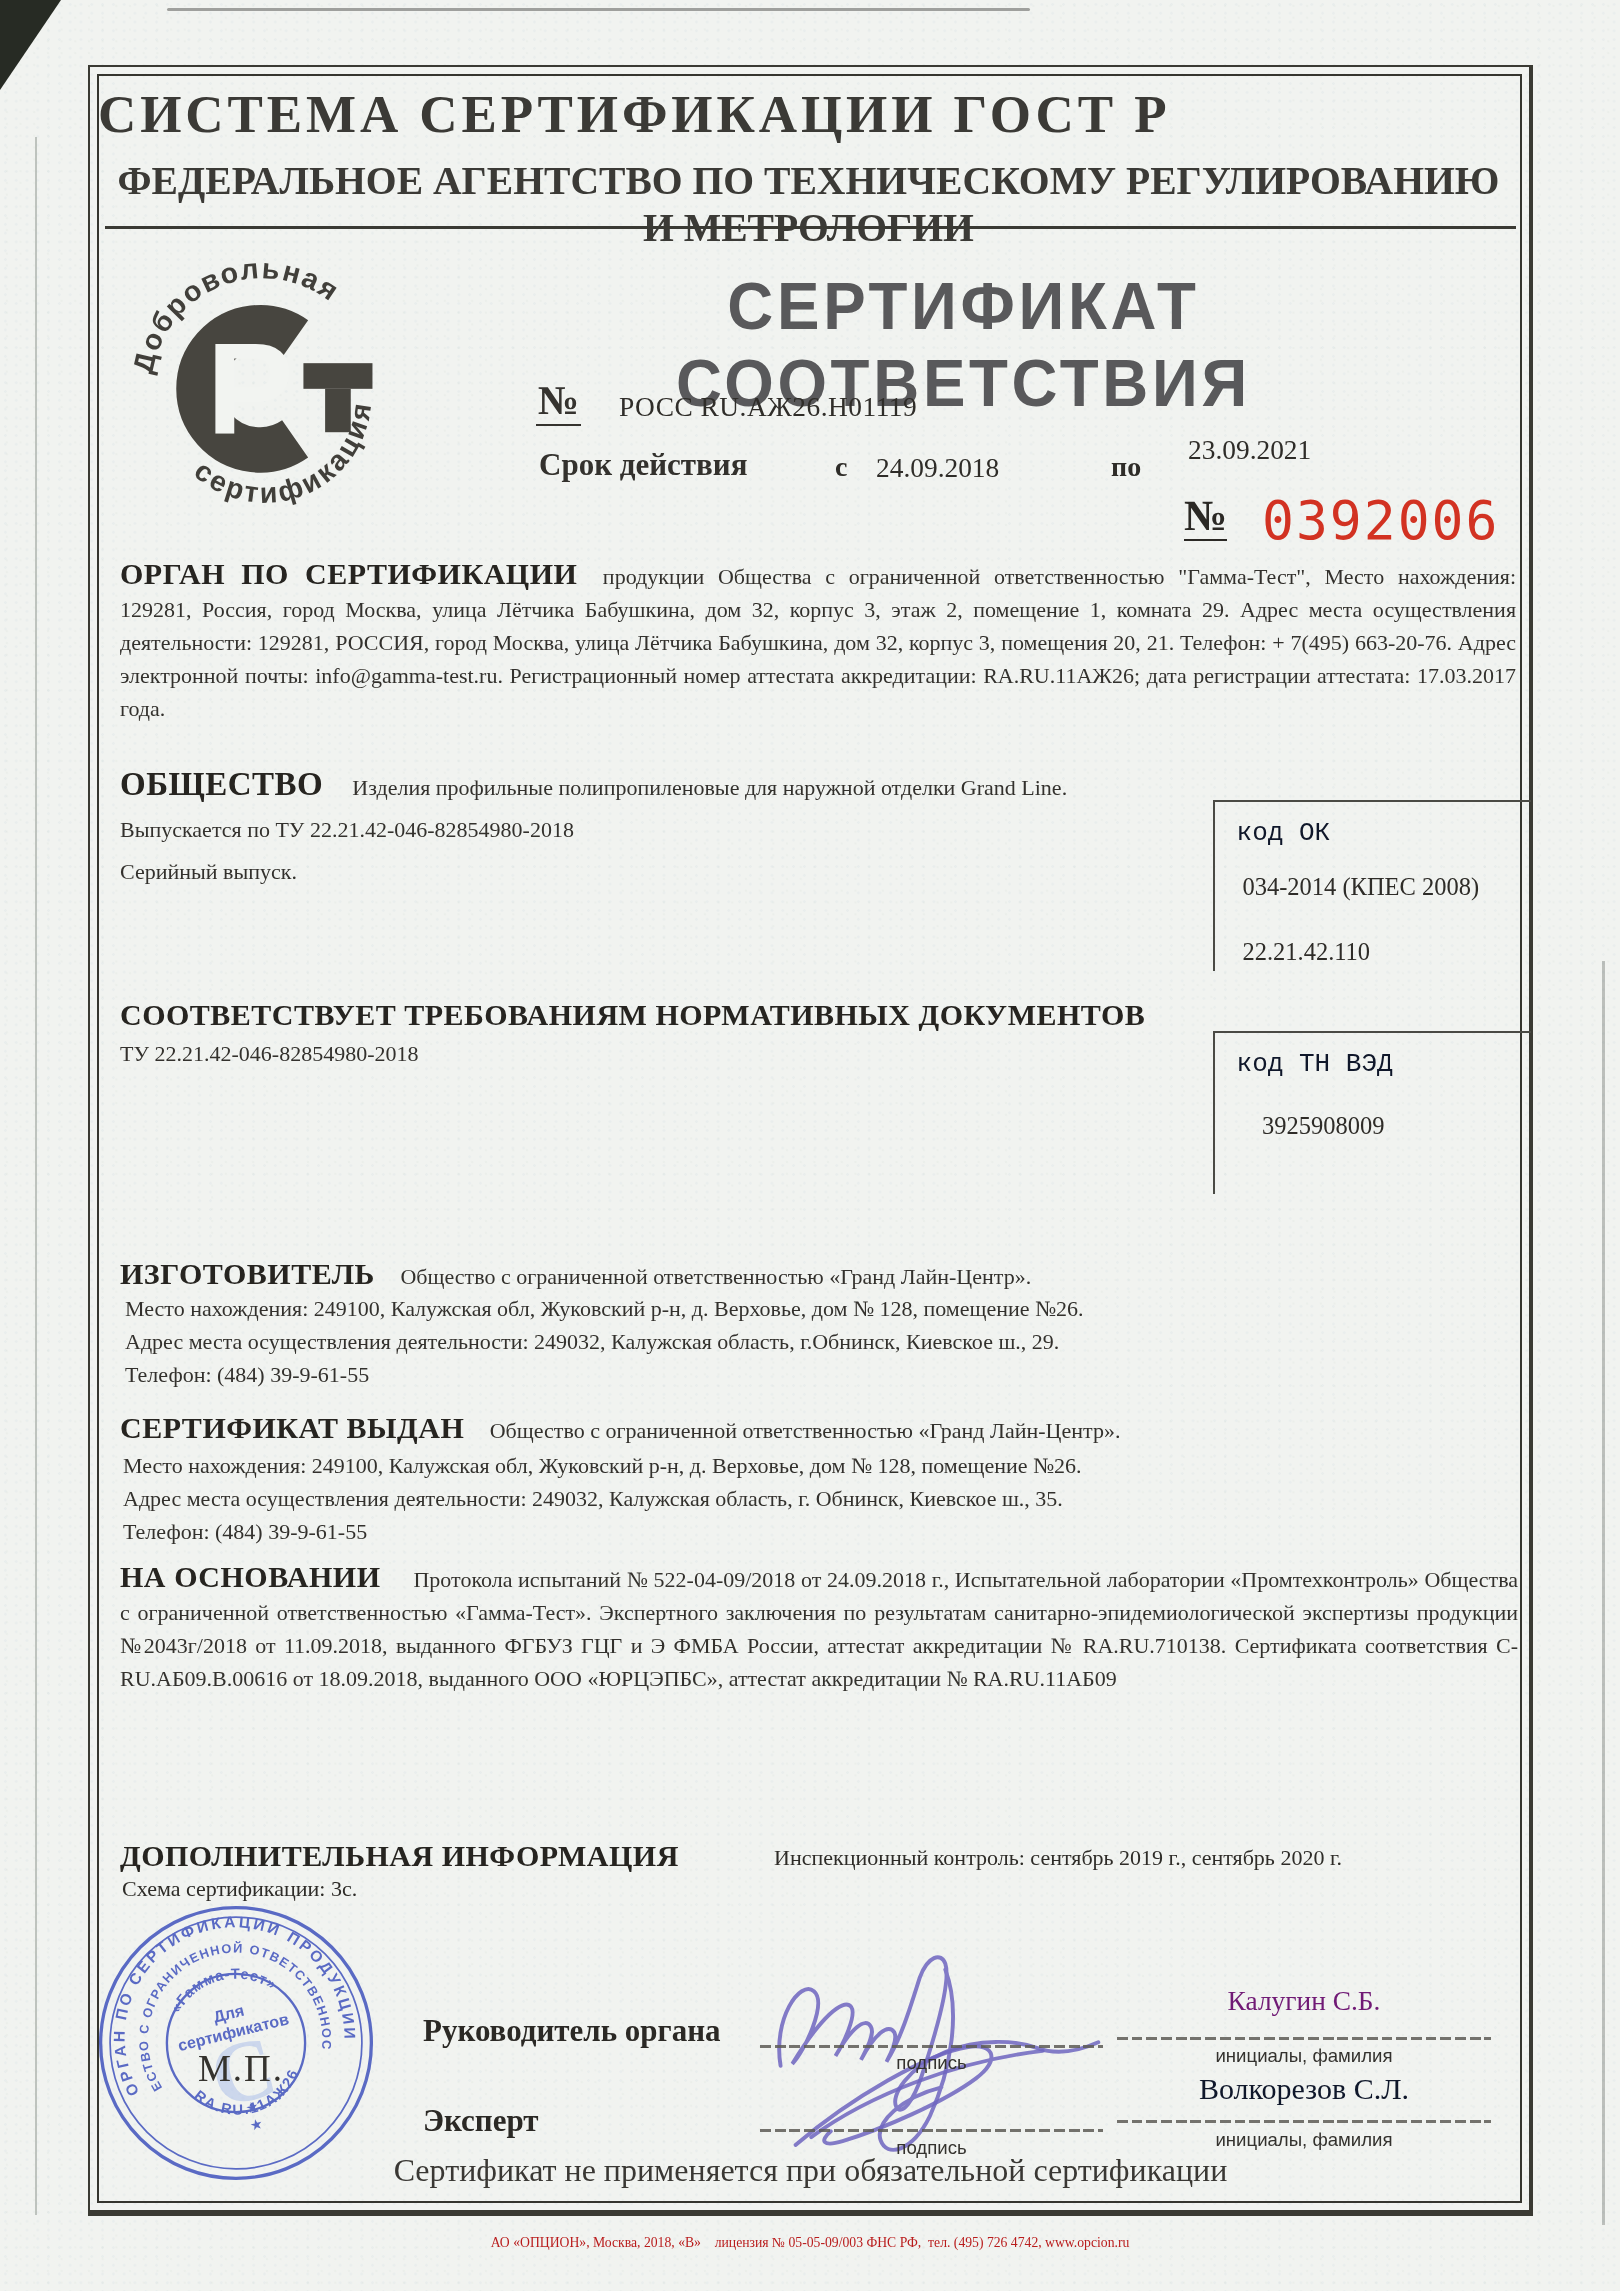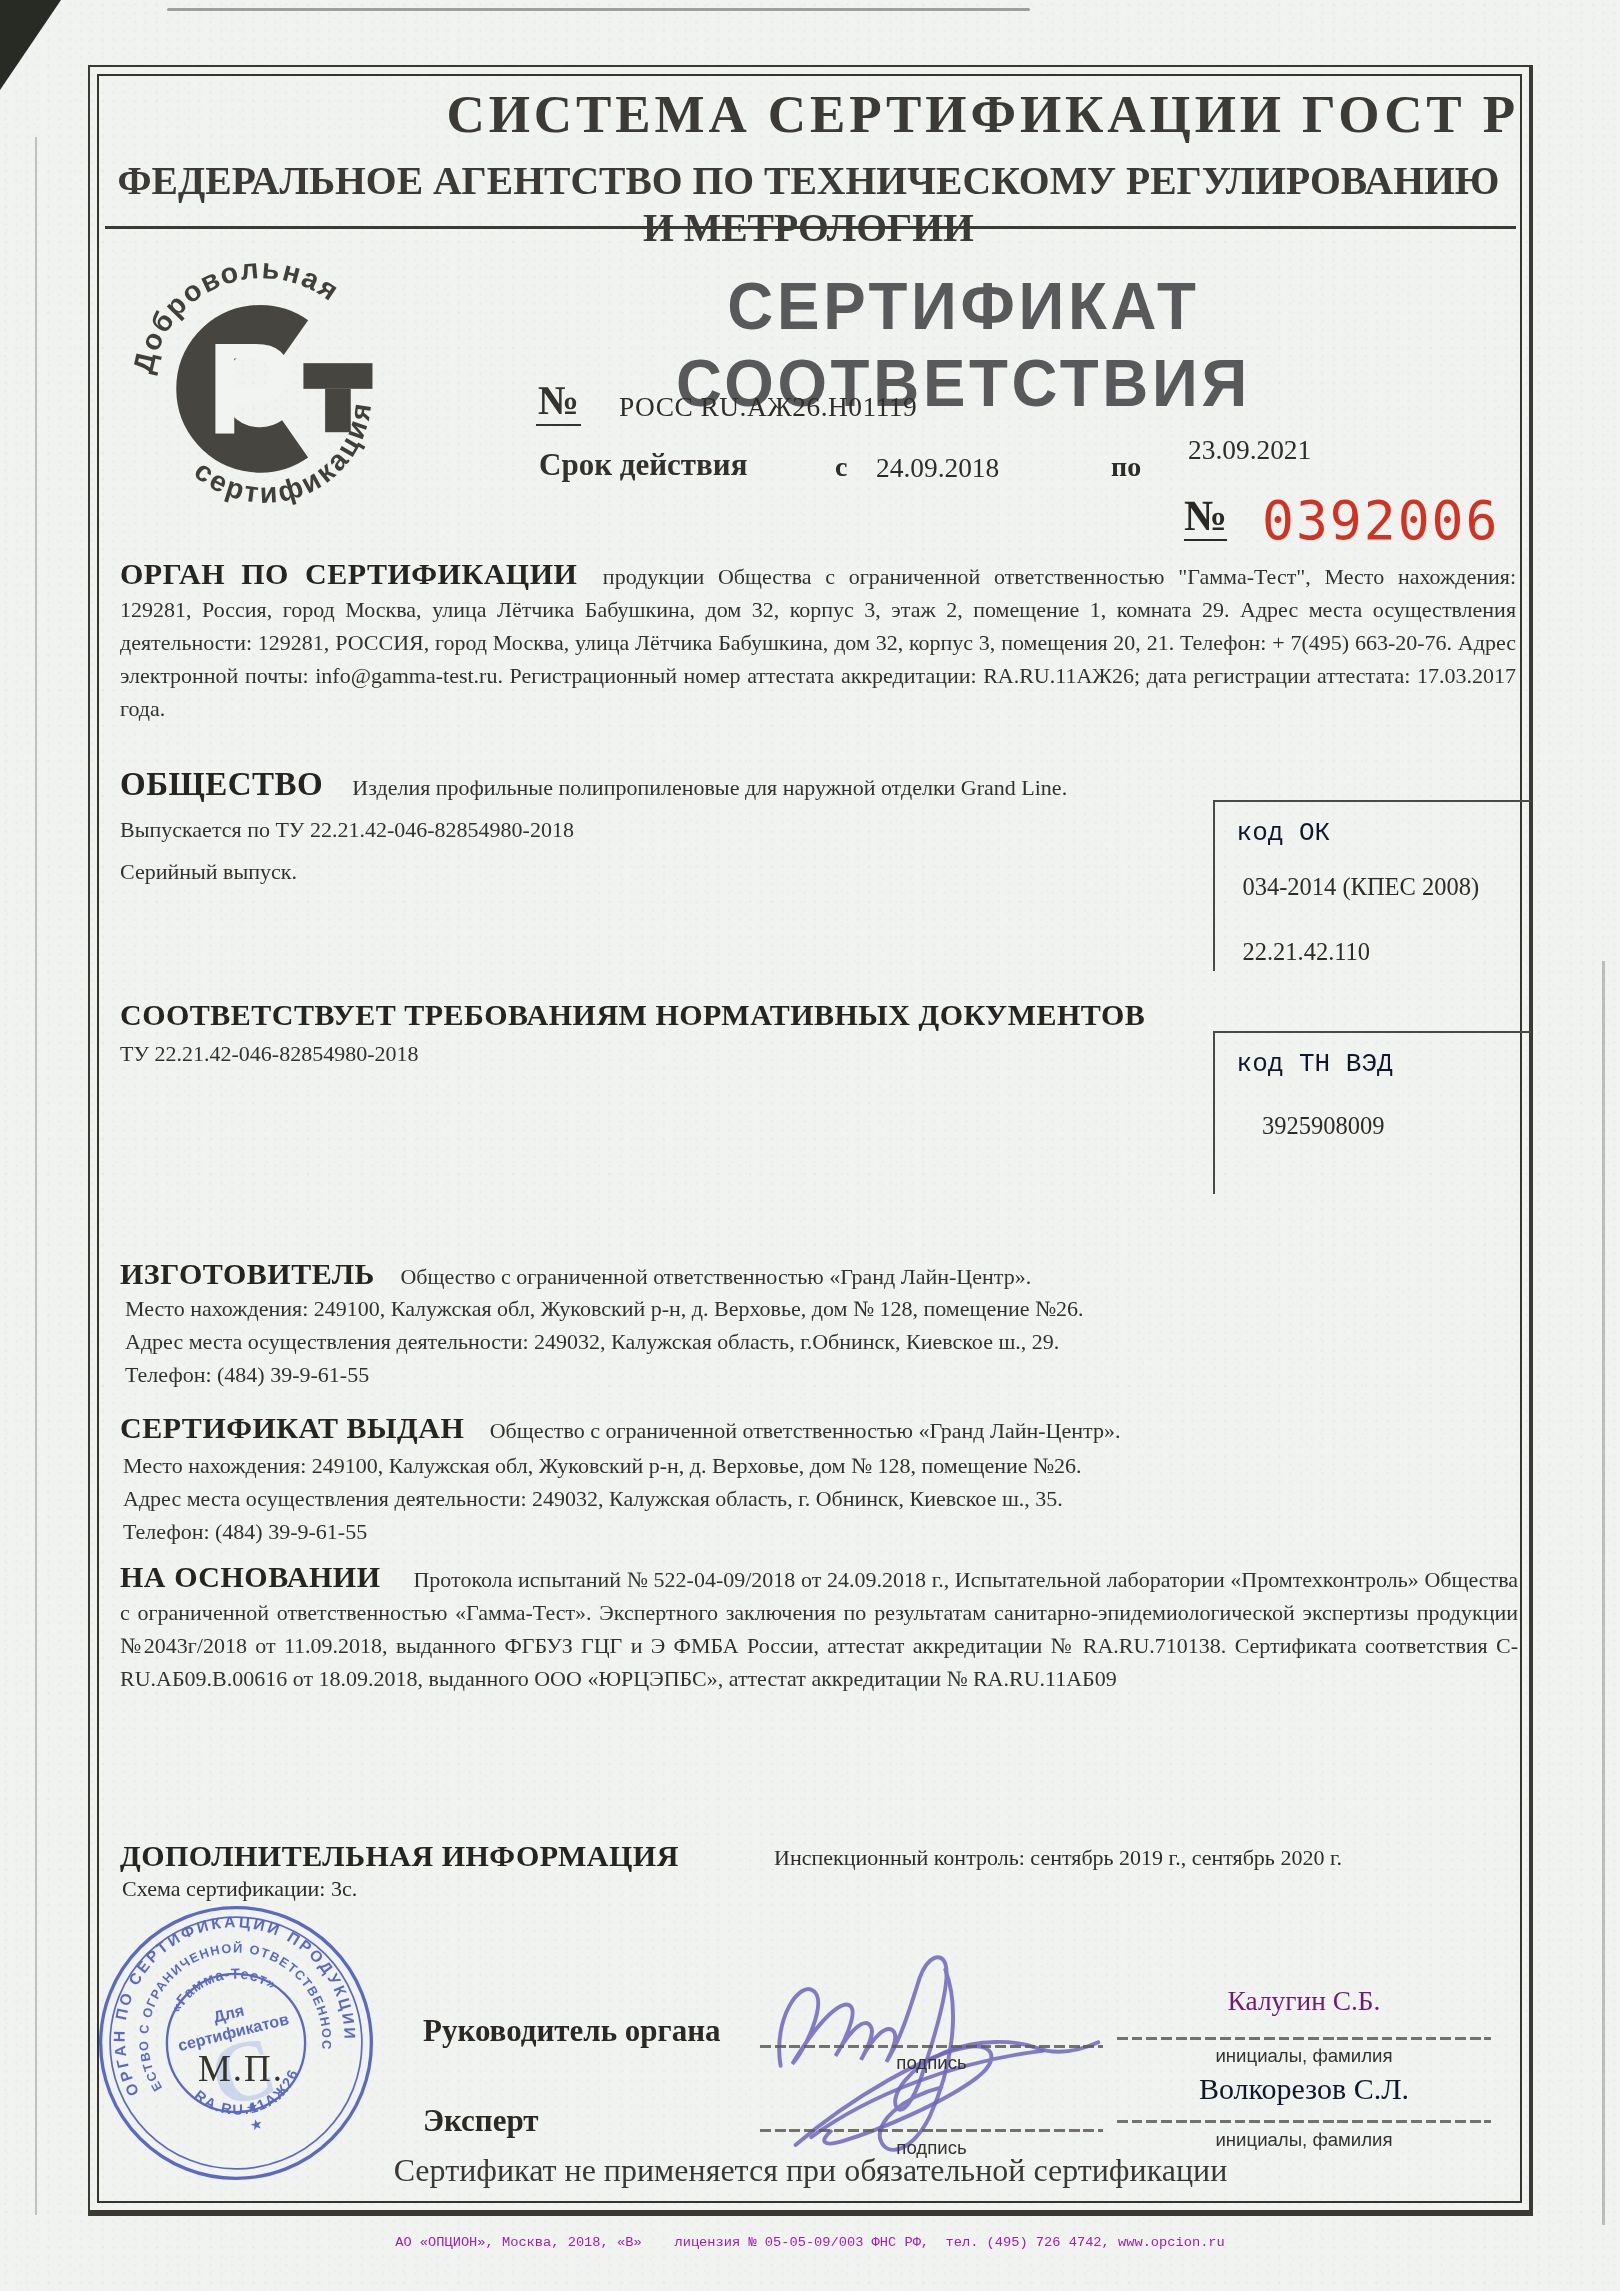--- a/index.html
+++ b/index.html
@@ -19,21 +19,21 @@
   
   .corner-wedge{top:0;left:0;width:0;height:0;border-top:90px solid #161a12;border-right:61px solid transparent;opacity:.92;}
   .scan-topline{top:7.8px;left:167px;width:863px;height:2.9px;background:#3c3c38;opacity:.45;border-radius:2px;}
   .scan-leftline{top:137px;left:35px;width:2px;height:2078px;background:#8b948b;opacity:.5;}
   .scan-rightline{top:961px;left:1602px;width:2.9px;height:1264px;background:#5a5f58;opacity:.35;}
 
   
   .frame-outer{left:88px;top:65px;width:1439px;height:2143px;border:2.9px solid #3a3a33;border-right-width:4.9px;border-bottom-width:6.9px;}
   .frame-inner{position:absolute;left:6.9px;top:6.9px;right:6.9px;bottom:6.9px;border:2.9px solid #35352e;}
 
-  .h-system{top:84px;left:98px;width:1421px;text-align:right;font-weight:bold;font-size:53px;letter-spacing:3.9px;color:#3b3a36;}
+  .h-system{top:84px;left:98px;width:1421px;text-align:left;font-weight:bold;font-size:53px;letter-spacing:3.9px;color:#3b3a36;}
   .h-agency{top:157px;left:98px;width:1421px;text-align:center;font-weight:bold;font-size:40px;letter-spacing:0px;color:#3b3a36;transform:scaleX(.99);}
   .h-divider{top:226px;left:105px;width:1411px;height:2.9px;background:#3a3a34;}
 
   .logo-svg{left:104px;top:233px;width:316px;height:286px;}
 
   .doc-title{top:267px;left:412px;width:1103px;text-align:center;font-family:"Liberation Sans",sans-serif;
     font-weight:bold;font-size:67px;color:#59595b;letter-spacing:3.9px;transform:scaleX(.95);transform-origin:center;}
 
   .no-label{top:380px;left:536px;font-weight:bold;font-size:41px;color:#35332f;border-bottom:2.9px solid #35332f;line-height:1;padding:0 2px 2.9px 2px;}
   .no-value{top:392px;left:619px;font-size:27.4px;letter-spacing:0.5px;color:#2f2d29;}
@@ -104,22 +104,22 @@
   .cap-name1{top:2045px;left:1117px;width:374px;text-align:center;}
   .cap-name2{top:2129px;left:1117px;width:374px;text-align:center;}
 
   .name1{top:1986px;left:1117px;width:374px;text-align:center;font-size:27.4px;color:#701a75;}
   .name2{top:2072px;left:1117px;width:374px;text-align:center;font-size:30px;color:#0f172a;}
 
   .sig1-svg{left:753px;top:1950px;width:365px;height:202px;}
   .sig2-svg{left:772px;top:2035px;width:304px;height:122px;}
 
   .disclaimer{top:2152px;left:105px;width:1411px;text-align:center;font-size:32px;color:#3a3834;}
-  .printer{top:2235px;left:0;width:1620px;text-align:center;font-family:Liberation Mono, monospace;
-    font-size:13.7px;color:#a21caf;white-space:pre;}
+  .printer{top:2235px;left:0;width:1620px;text-align:center;font-family:Liberation Serif, serif;
+    font-size:13.7px;color:#b91c1c;white-space:pre;}
 </style>
 </head>
 <body>
 
 <div class="abs corner-wedge"></div>
 <div class="abs scan-topline"></div>
 <div class="abs scan-leftline"></div>
 <div class="abs scan-rightline"></div>
 
 <div class="abs frame-outer">

